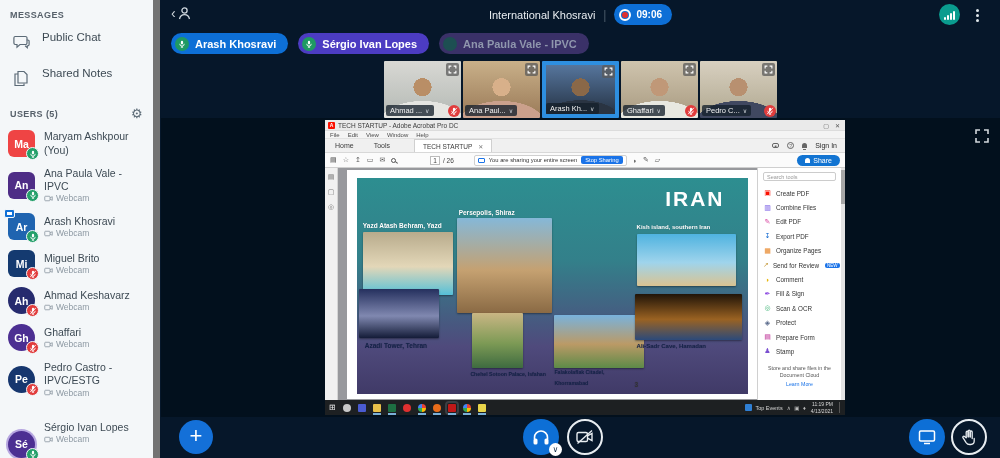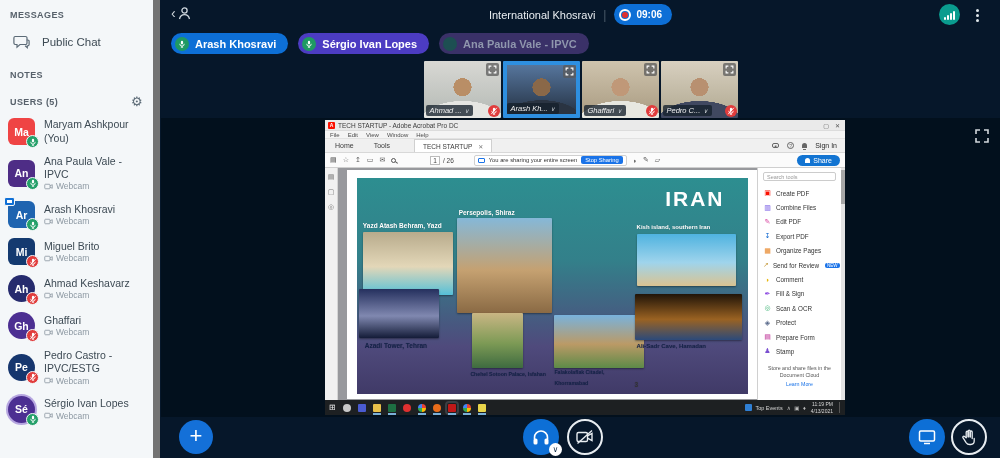--- a/index.html
+++ b/index.html
@@ -5,30 +5,30 @@
   * { margin:0; padding:0; box-sizing:border-box; }
   html,body { width:1000px; height:458px; overflow:hidden; background:#06172A;
               font-family:"Liberation Sans", sans-serif; }
   #app { position:relative; width:1000px; height:458px; }
 
   
   .sidebar { position:absolute; left:0; top:0; width:160px; height:458px;
              background:#f4f7f9; border-right:7px solid #737373; z-index:5; }
   .sec-head { font-size:9px; font-weight:bold; color:#57616b; letter-spacing:.4px;
               padding:10px 10px 4px 10px; display:flex; justify-content:space-between; align-items:center;}
-  .side-item { display:flex; align-items:center; gap:10px; padding:7px 10px; color:#3d4a54;
+  .side-item { display:flex; gap:10px; padding:7px 10px; color:#3d4a54;
                font-size:11.5px; cursor:pointer; }
   .side-item .ic { width:22px; height:22px; display:flex; align-items:center; justify-content:center; color:#5c6b77;}
   .gear { font-size:13px; color:#5c6b77; cursor:pointer; font-weight:normal;}
   .user-row { display:flex; align-items:center; gap:9px; padding:5px 8px; cursor:pointer; }
   .avatar { position:relative; width:27px; height:27px; flex:0 0 27px; display:flex; align-items:center;
             justify-content:center; color:#fff; font-size:10.5px; font-weight:bold; }
   .avatar.square { border-radius:6px; }
   .avatar.circle { border-radius:50%; }
-  .avatar.speaking { box-shadow:0 0 0 2px #b6a6e0; }
+  .avatar.speaking { box-shadow:0 0 0 2px #b6a6e0;margin-top:23px; }
   .badge { position:absolute; right:-4px; bottom:-3px; width:13px; height:13px; border-radius:50%;
            display:flex; align-items:center; justify-content:center; border:1.5px solid #f4f7f9;}
   .badge.on  { background:#24a06a; }
   .badge.off { background:#e13c3c; }
   .presbadge { position:absolute; left:-4px; top:-4px; width:11px; height:9px; background:#1070d6;
                border-radius:2px; border:1px solid #f4f7f9; display:flex;align-items:center;justify-content:center;}
   .presbadge i { display:block; width:5px; height:3px; background:#fff; }
   .u-name { font-size:10.5px; color:#3d4a54; line-height:1.25; }
   .u-sub  { font-size:8.5px; color:#8d99a3; display:flex; align-items:center; gap:3px; }
 
@@ -56,21 +56,21 @@
            align-items:center; justify-content:center; gap:2px; cursor:pointer;}
   .kebab i { width:3px; height:3px; border-radius:50%; background:#dfe6ea; display:block;}
 
   .pill-row { position:absolute; left:10px; top:33px; display:flex; gap:10px; }
   .spk-pill { display:flex; align-items:center; gap:6px; height:21px; border-radius:11px; padding:0 12px 0 4px;
               font-size:11px; font-weight:bold; }
   .spk-dot { width:14px; height:14px; border-radius:50%; display:flex; align-items:center; justify-content:center;}
 
   .cam-row { position:absolute; left:0; top:61px; width:100%; height:57px; display:flex;
              justify-content:center; gap:2px; }
-  .cam { position:relative; width:77px; height:57px; background:#222; overflow:hidden; border-radius:1px; cursor:pointer;font-style:italic;}
+  .cam { position:relative; width:77px; height:57px; background:#222; overflow:hidden; border-radius:1px; cursor:pointer;}
   .cam.active { box-shadow:0 0 0 2px #2e8fe0 inset; border:2px solid #2e8fe0; }
   .cam .expand { position:absolute; right:2px; top:2px; width:13px; height:13px; background:rgba(90,90,90,.75);
                  border-radius:2px; display:flex; align-items:center; justify-content:center; cursor:pointer;}
   .cam .nmlbl { position:absolute; left:2px; bottom:2px; background:rgba(20,32,44,.78); color:#f2f2f2;
                 font-size:7.5px; padding:1px 4px; border-radius:2px; display:flex; align-items:center; gap:3px;
                 max-width:62px; white-space:nowrap;}
   .cam .nmlbl .chev { font-size:6px; color:#cfd5da;}
   .cam .mutebadge { position:absolute; bottom:1px; width:12px; height:12px; border-radius:50%; background:#e13c3c;
                     display:flex; align-items:center; justify-content:center;}
 
@@ -182,22 +182,28 @@
     </div>
     <div class="side-item">
       <span class="ic">
         <svg width="18" height="16" viewBox="0 0 18 16" fill="none" stroke="#5c6b77" stroke-width="1.2">
           <path d="M2 2.5h10.5a1.5 1.5 0 0 1 1.5 1.5v5a1.5 1.5 0 0 1-1.5 1.5H7l-3 2.6v-2.6H2A1.5 1.5 0 0 1 .9 9V4A1.5 1.5 0 0 1 2 2.5z" transform="translate(1 0)"></path>
           <path d="M14.7 6h1.2a1.2 1.2 0 0 1 1.2 1.2v3.4a1.2 1.2 0 0 1-1.2 1.2h-.6v1.9l-2.2-1.9"></path>
         </svg>
       </span>
       <span>Public Chat</span>
     </div>
-    <div class="sec-head">
-      <span>NOTES</span>
+    <div class="side-item">
+      <span class="ic">
+        <svg width="16" height="17" viewBox="0 0 16 17" fill="none" stroke="#5c6b77" stroke-width="1.2">
+          <path d="M5 1.5h6l3 3v8.5H5z"></path>
+          <path d="M5 4H2v11.5h9V13.5"></path>
+        </svg>
+      </span>
+      <span>Shared Notes</span>
     </div>
     <div class="sec-head">
       <span>USERS (5)</span>
       <span class="gear">⚙</span>
     </div>
     <div id="user-list">
         <div class="user-row">
           <div class="avatar square" style="background: #ef4444;">Ma<span class="badge on">
               <svg width="8" height="8" viewBox="0 0 10 10" fill="none" stroke="#fff" stroke-width="1.1">
                 <rect x="3.6" y="1" width="2.8" height="4.6" rx="1.4" fill="#fff" stroke="none"></rect>
@@ -411,20 +417,31 @@
           <span class="nmlbl">
             <span>Ahmad ...</span>
             <span class="chev">∨</span>
           </span>
           <span class="mutebadge" style="left: 64px;">
             <svg width="8" height="8" viewBox="0 0 10 10" fill="none" stroke="#fff" stroke-width="1.1">
               <rect x="3.6" y="1" width="2.8" height="4.6" rx="1.4" fill="#fff" stroke="none"></rect>
               <path d="M2.2 4.8a2.8 2.8 0 0 0 5.6 0M5 7.6V9M3.6 9h2.8"></path>
               <path d="M1.5 9 8.5 1" stroke-width="1.2"></path>
             </svg>
+          </span>
+        </div>
+        <div class="cam" style="background: radial-gradient(9px at 50% 46%, rgb(216, 176, 138) 0px, rgb(216, 176, 138) 100%, transparent 101%), radial-gradient(55% 38% at 50% 108%, rgb(202, 160, 140) 0px, rgb(202, 160, 140) 99%, transparent 100%), linear-gradient(rgb(201, 176, 137), rgb(154, 122, 88));">
+          <span class="expand">
+            <svg width="9" height="9" viewBox="0 0 16 16" fill="none" stroke="#fff" stroke-width="2">
+              <path d="M2 6V2h4M10 2h4v4M14 10v4h-4M6 14H2v-4"></path>
+            </svg>
+          </span>
+          <span class="nmlbl">
+            <span>Ana Paul...</span>
+            <span class="chev">∨</span>
           </span>
         </div>
         <div class="cam active" style="background: radial-gradient(9px at 50% 46%, rgb(138, 104, 72) 0px, rgb(138, 104, 72) 100%, transparent 101%), radial-gradient(55% 38% at 50% 108%, rgb(42, 52, 66) 0px, rgb(42, 52, 66) 99%, transparent 100%), linear-gradient(rgb(88, 120, 160), rgb(36, 49, 66));">
           <span class="expand">
             <svg width="9" height="9" viewBox="0 0 16 16" fill="none" stroke="#fff" stroke-width="2">
               <path d="M2 6V2h4M10 2h4v4M14 10v4h-4M6 14H2v-4"></path>
             </svg>
           </span>
           <span class="nmlbl">
             <span>Arash Kh...</span>

